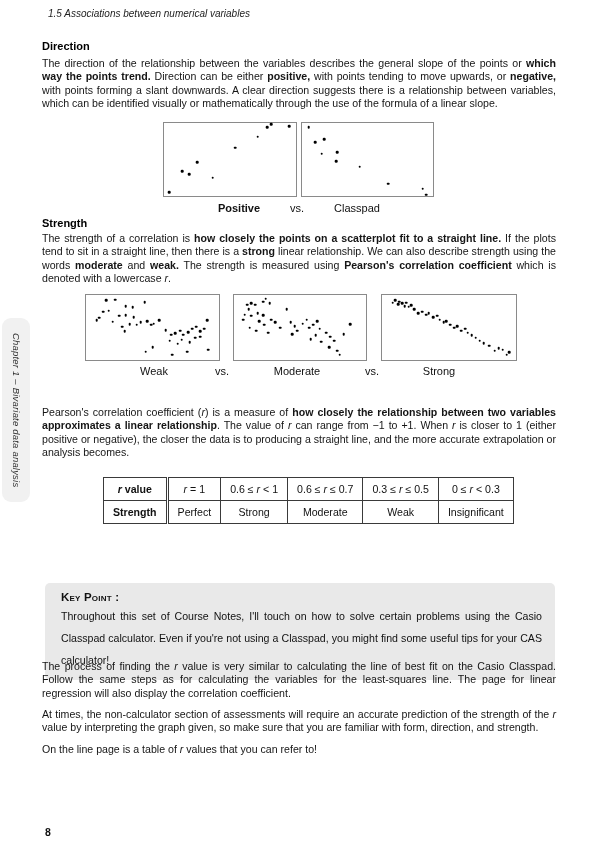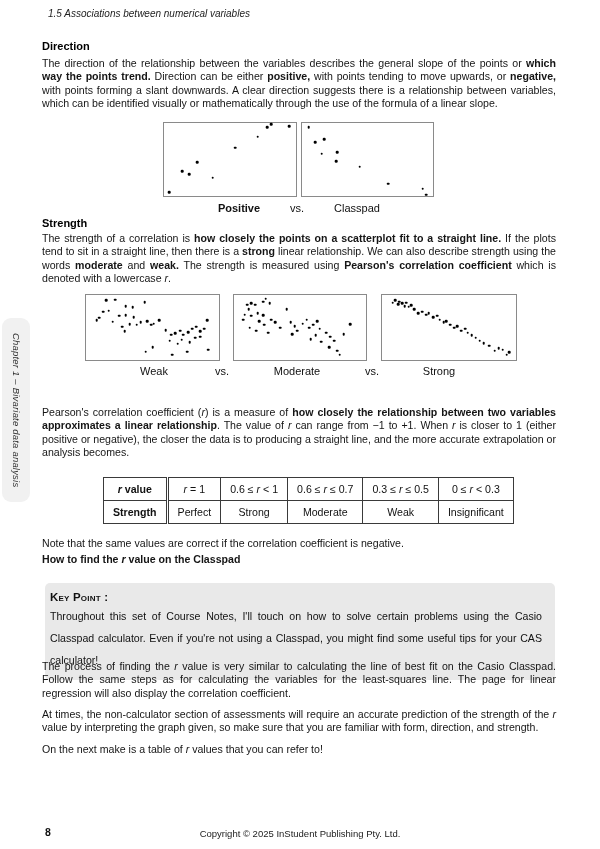--- a/index.html
+++ b/index.html
@@ -32,21 +32,21 @@
   
   .rtable { border-collapse:collapse; }
   .rtable td {
     border:1px solid #3a3a3a; font-size:10.6px; text-align:center;
     height:22px; padding:0 9px; color:#111; white-space:nowrap;
   }
   .rtable td.firstcol { border-right:3px double #3a3a3a; font-weight:bold; }
   
   .keypoint {
     left:45px; width:510px; background:#e9e9e9; border-radius:5px;
-    padding:8px 13px 9px 5px; box-sizing:border-box;
+    padding:8px 13px 9px 16px; box-sizing:border-box;
   }
   .kp-label { font-variant:small-caps; font-weight:bold; font-size:11.5px; letter-spacing:0.2px; }
   .kp-body { font-size:10.6px; line-height:22px; text-align:justify; margin-top:2px; }
   
   .sidetab {
     left:2px; top:318px; width:28px; height:184px; background:#f1f1f1;
     border-radius:9px; display:flex; align-items:center; justify-content:center;
   }
   .sidetab-text {
     writing-mode:vertical-rl; font-size:9.5px; font-style:italic; color:#333;
@@ -253,28 +253,25 @@
       <td class="firstcol"><span style="font-weight: bold;">Strength</span></td>
       <td><span>Perfect</span></td>
       <td><span>Strong</span></td>
       <td><span>Moderate</span></td>
       <td><span>Weak</span></td>
       <td><span>Insignificant</span></td>
     </tr>
   </tbody>
     </table>
 
-  <div class="abs para" style="top:537px; text-align:left;">Note that the same values are correct if the correlation coefficient is negative.</div>
-  <div class="abs para" style="top:553px; text-align:left;"><span style="font-weight: bold;">How to find the </span><span style="font-weight: bold; font-style: italic;">r</span><span style="font-weight: bold;"> value on the Classpad</span></div>
 
   <div class="abs keypoint" style="top:583px;">
     <div class="kp-label">Key Point :</div>
     <div class="kp-body">Throughout this set of Course Notes, I'll touch on how to solve certain problems using the Casio Classpad calculator.  Even if you're not using a Classpad, you might find some useful tips for your CAS calculator!</div>
   </div>
 
   <div class="abs para" style="top:660px;"><span>The process of finding the </span><span style="font-style: italic;">r</span><span> value is very similar to calculating the line of best fit on the Casio Classpad. Follow the same steps as for calculating the variables for the least-squares line.  The page for linear regression will also display the correlation coefficient.</span></div>
   <div class="abs para" style="top:708px;"><span>At times, the non-calculator section of assessments will require an accurate prediction of the strength of the </span><span style="font-style: italic;">r</span><span> value by interpreting the graph given, so make sure that you are familiar with form, direction, and strength.</span></div>
-  <div class="abs para" style="top:743px; text-align:left;"><span>On the next make is a table of </span><span style="font-style: italic;">r</span><span> values that you can refer to!</span></div>
-
-  <div class="abs footer-copy">Copyright © 2025 InStudent Publishing Pty. Ltd.</div>
+  <div class="abs para" style="top:743px; text-align:left;"><span>On the line page is a table of </span><span style="font-style: italic;">r</span><span> values that you can refer to!</span></div>
+
   <div class="abs footer-page">8</div>
 
 </div>
 
 </body></html>

